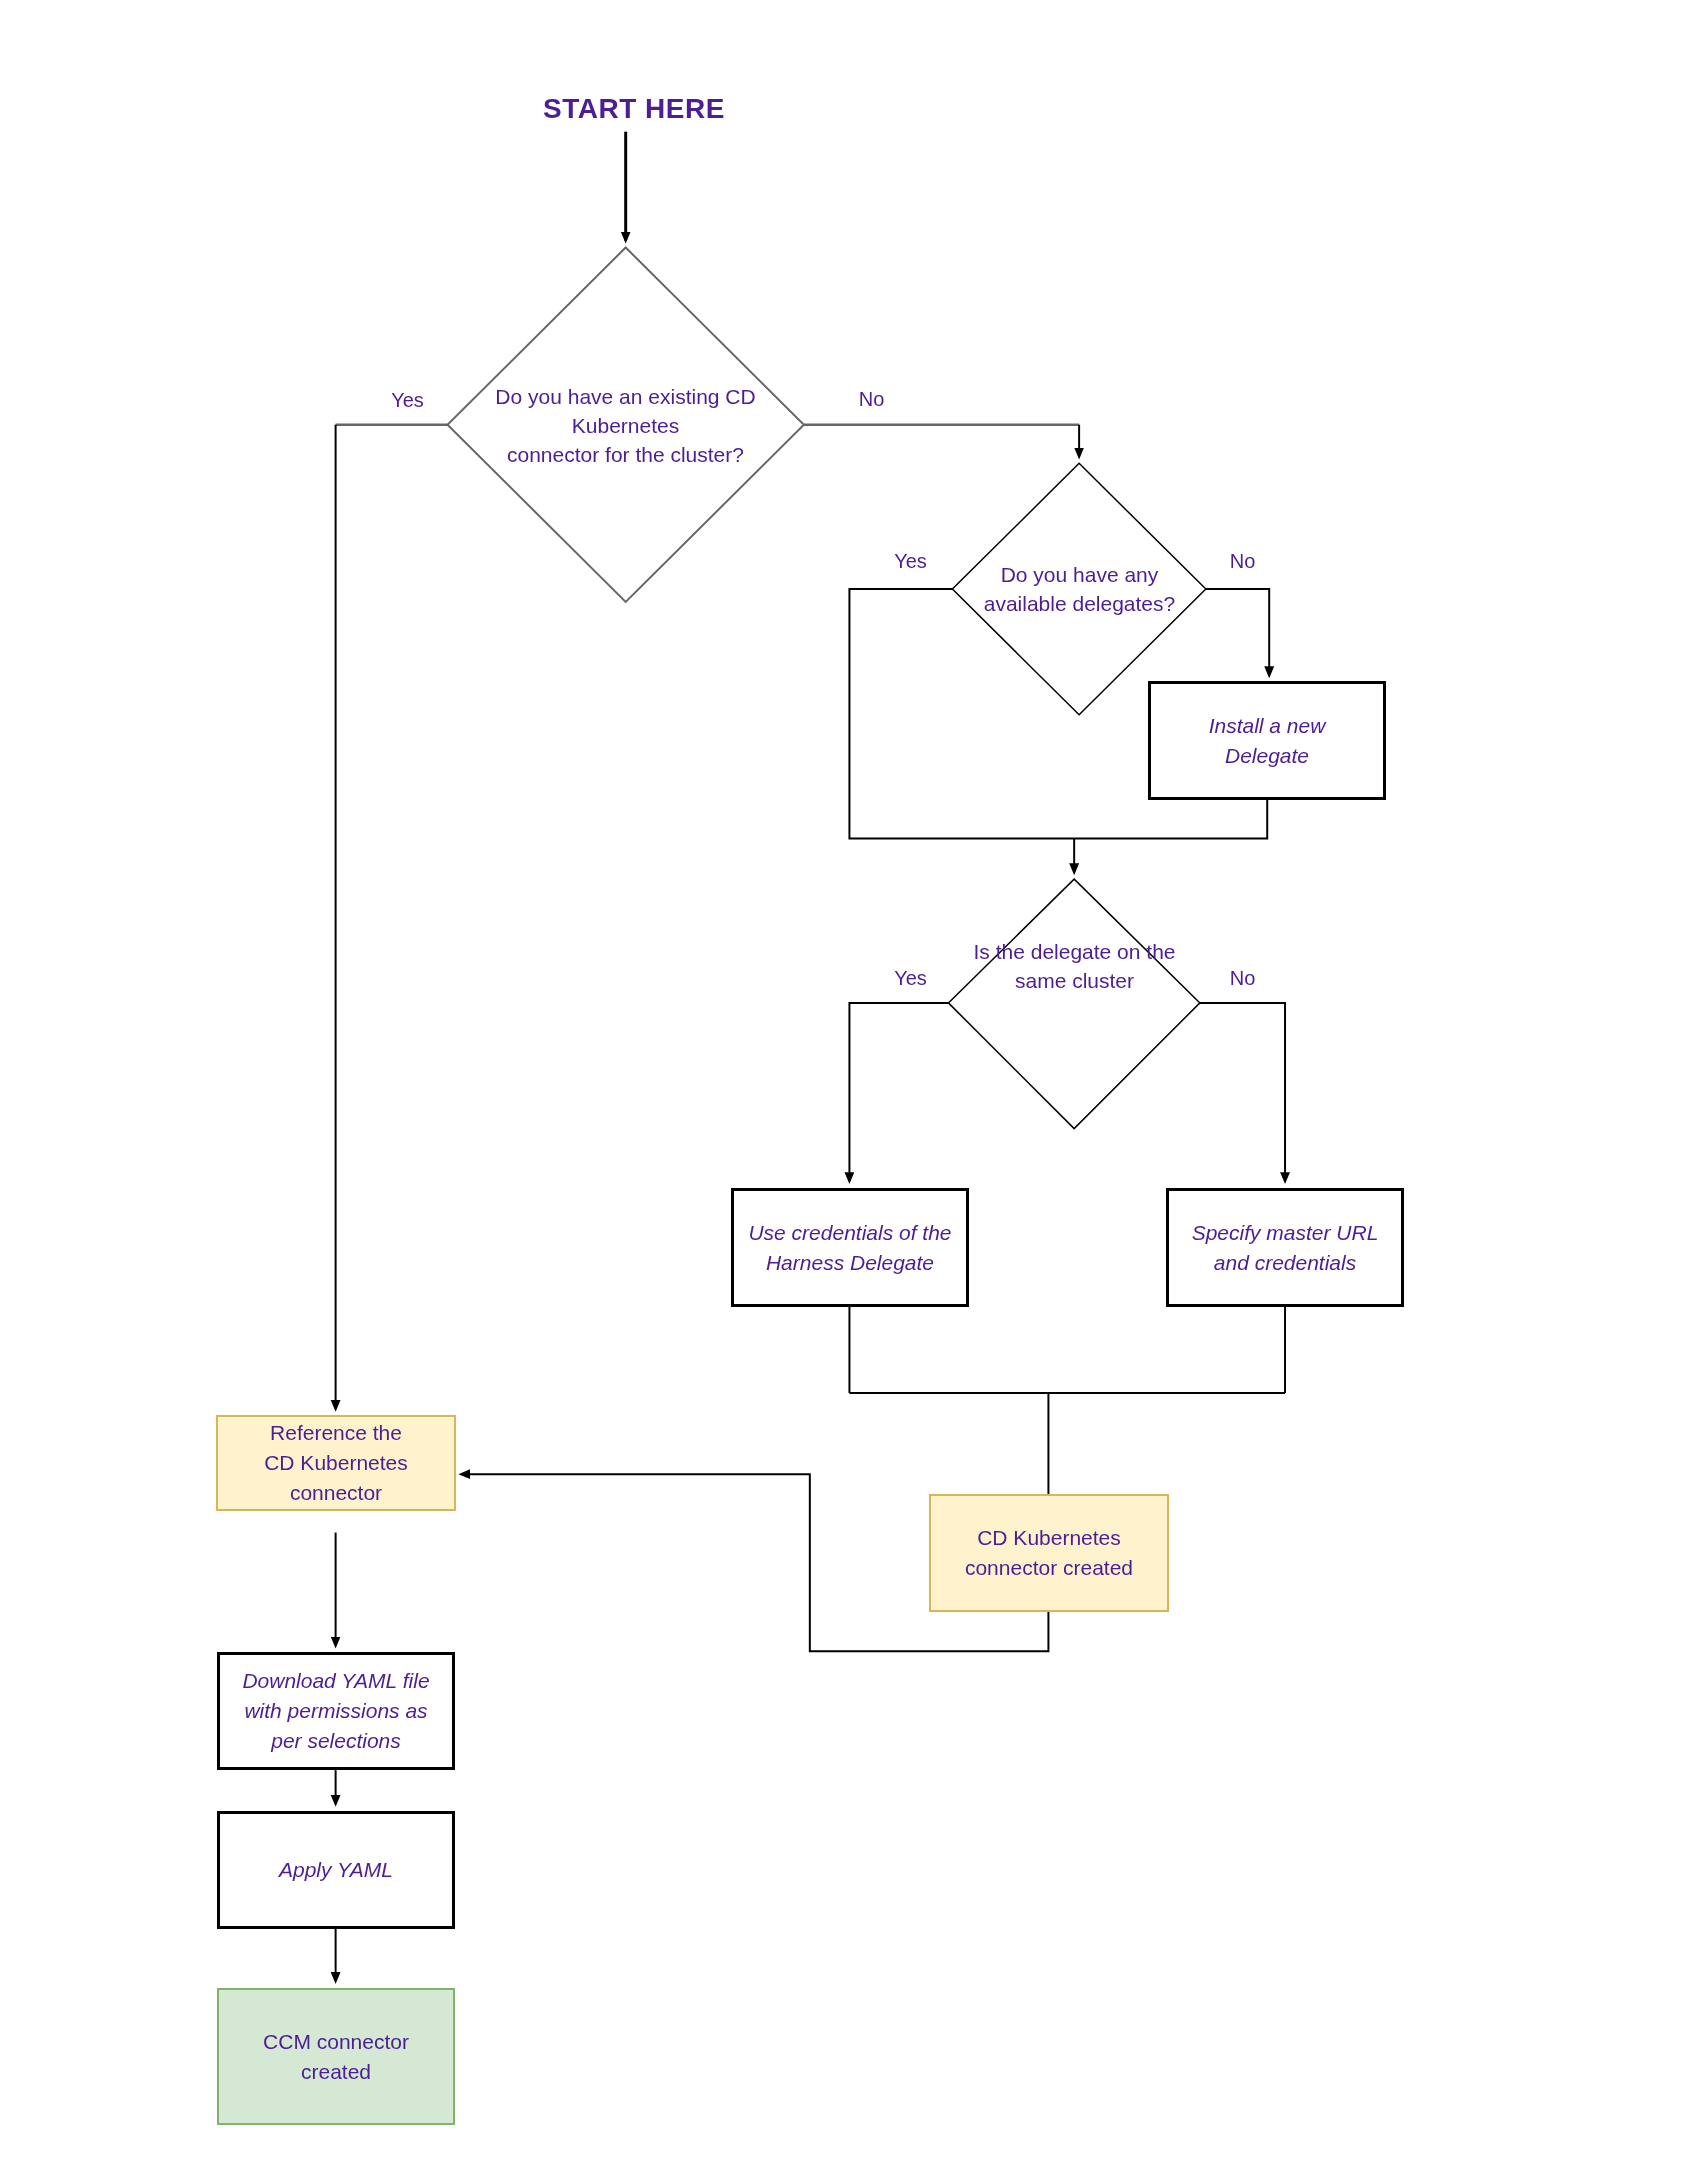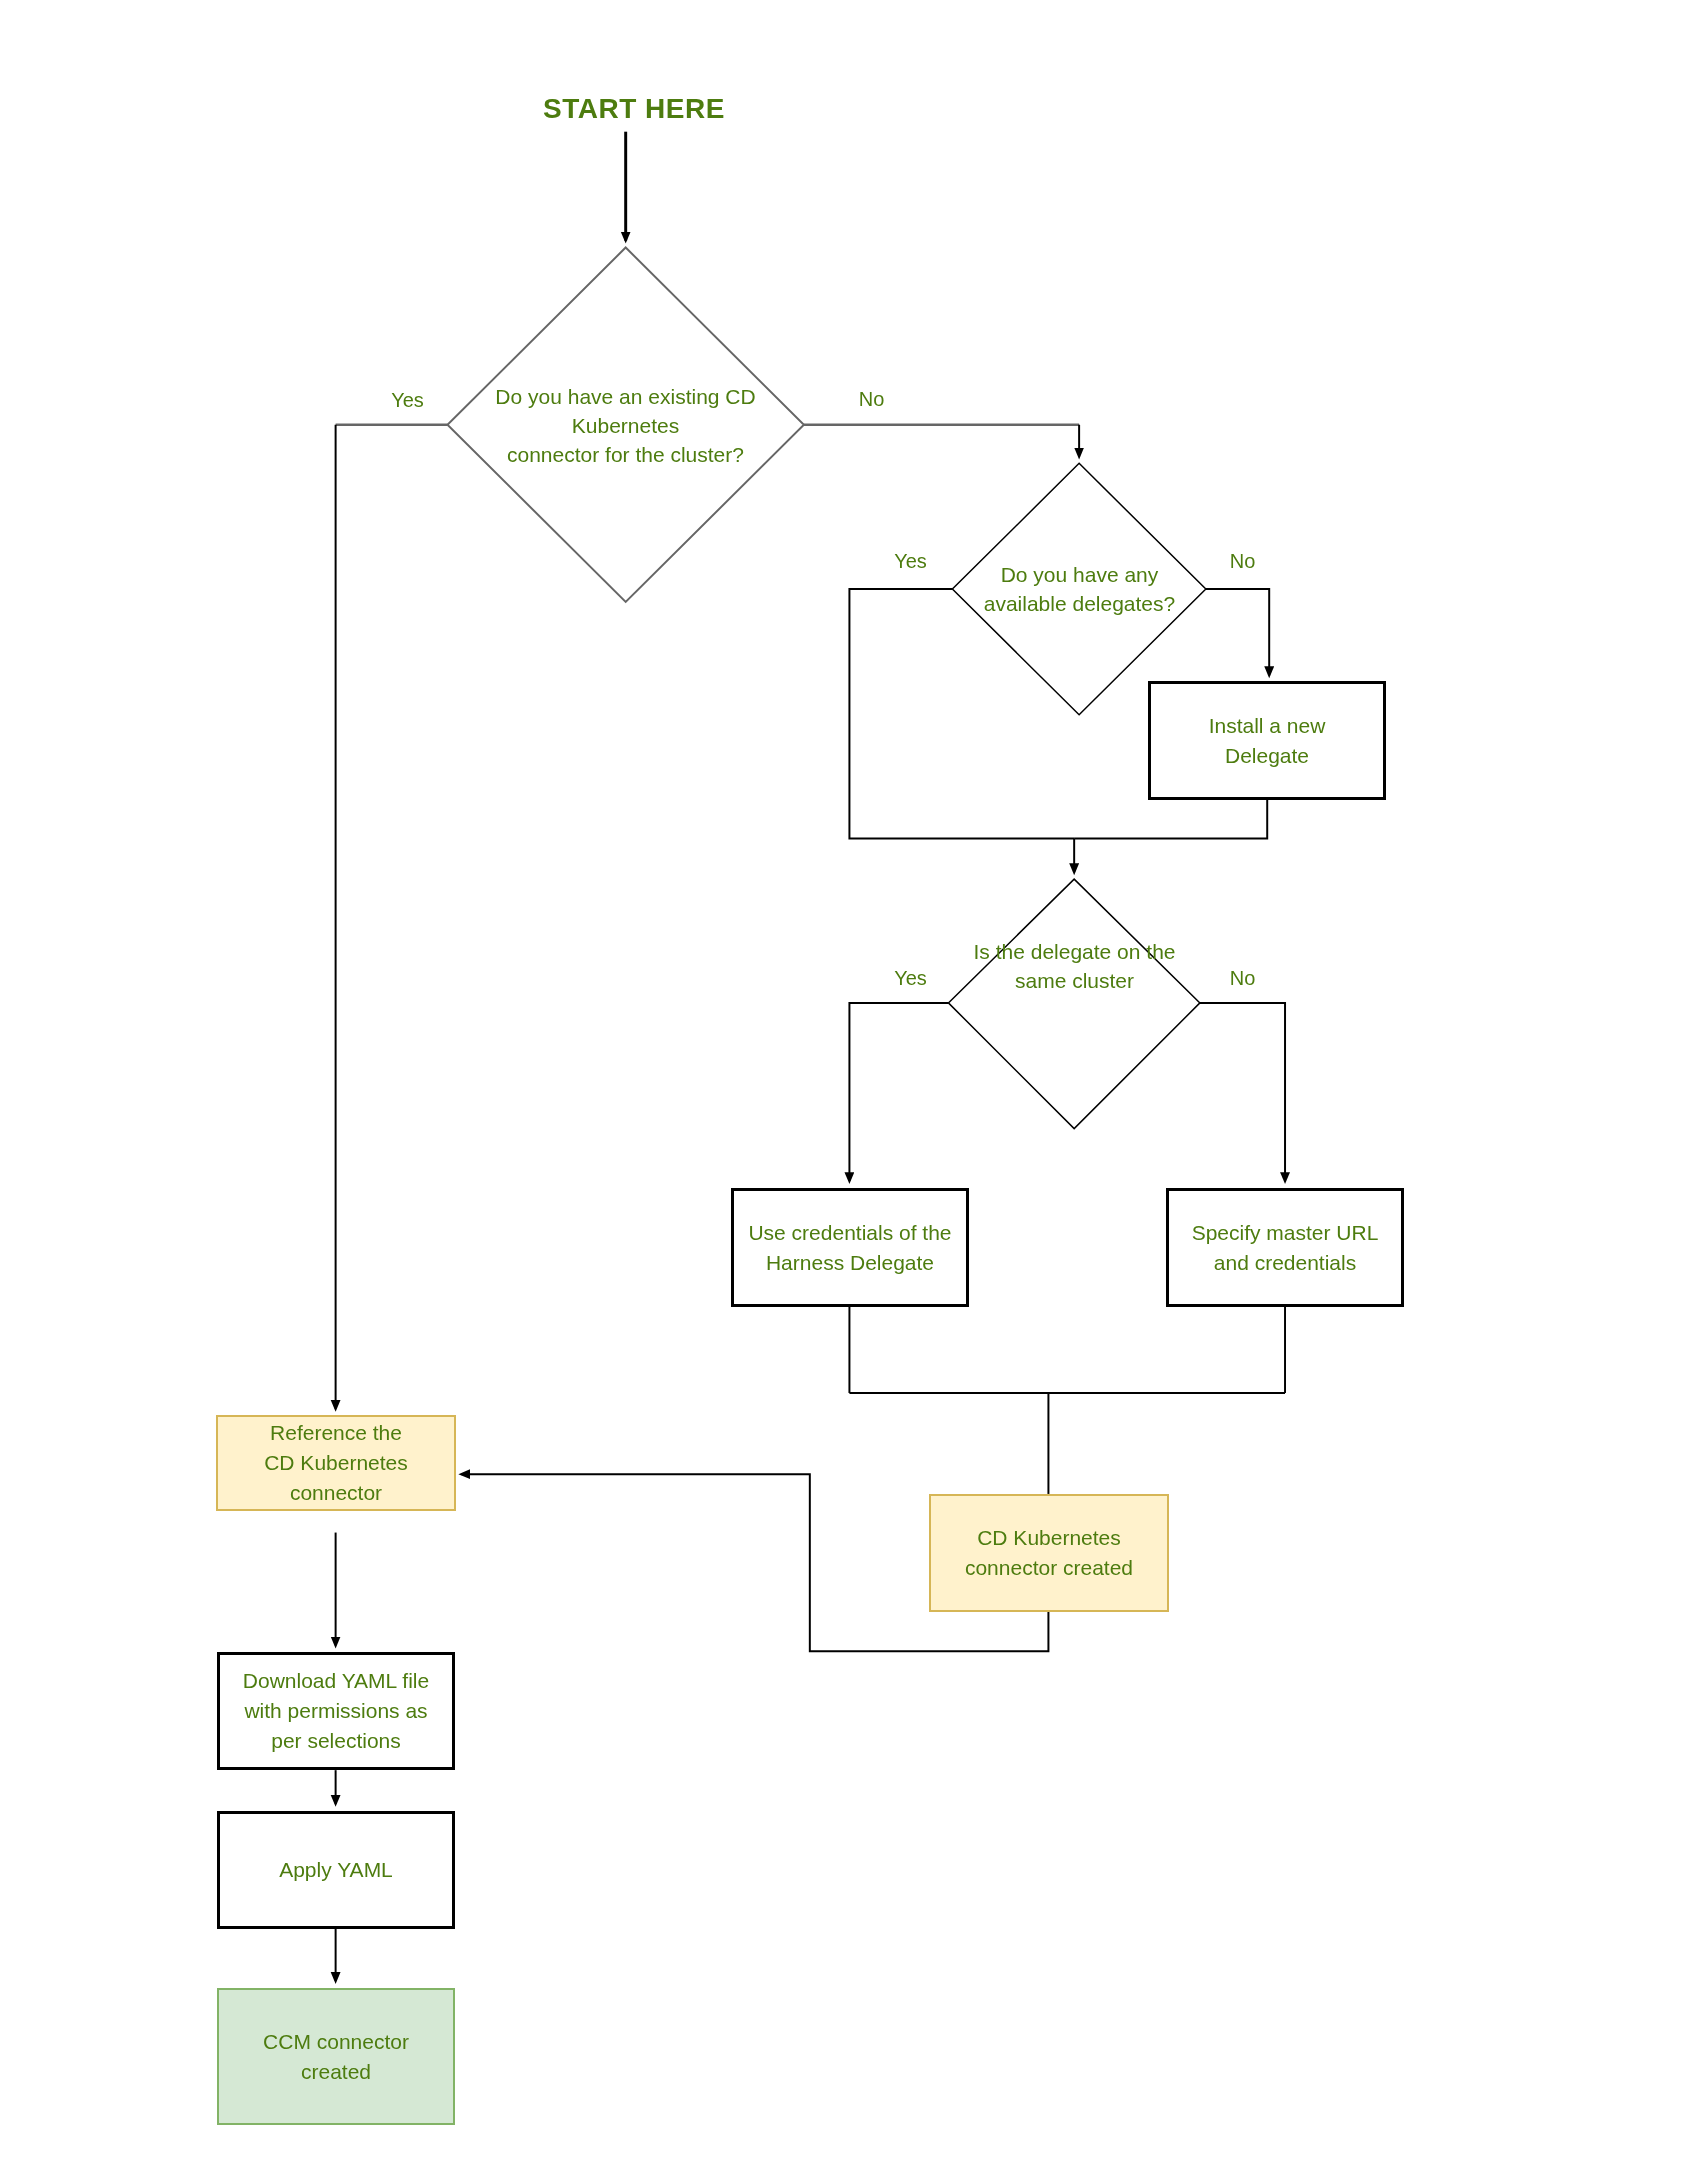--- a/index.html
+++ b/index.html
@@ -1,25 +1,25 @@
 <!DOCTYPE html>
 <html><head>
 <meta charset="utf-8">
 <style>
   html,body{margin:0;padding:0;background:#fff;}
   .canvas{position:relative;width:1685px;height:2184px;background:#ffffff;
-          font-family:"Liberation Sans",sans-serif;color:#4d7c0f;overflow:hidden;}
+          font-family:"Liberation Sans",sans-serif;color:#4c1d95;overflow:hidden;}
   .layer{position:absolute;left:0;top:0;}
   .title{position:absolute;left:535px;top:92px;width:198px;height:34px;
          display:flex;align-items:center;justify-content:center;
          font-size:28px;font-weight:bold;letter-spacing:0.5px;}
   .node{position:absolute;display:flex;flex-direction:column;align-items:center;
         justify-content:center;text-align:center;font-size:21px;line-height:30px;
         box-sizing:border-box;}
-  .process{background:#ffffff;border:3px solid #000000;}
+  .process{background:#ffffff;border:3px solid #000000;font-style:italic;}
   .amber{background:#fff2cc;border:2px solid #d6b656;}
   .green{background:#d5e8d4;border:2px solid #82b366;}
   .dtext{position:absolute;display:flex;flex-direction:column;align-items:center;
          justify-content:center;text-align:left;font-size:21px;line-height:29px;}
   .elabel{position:absolute;width:69px;height:30px;display:flex;align-items:center;
           justify-content:center;font-size:20px;}
   .line{display:block;}
 </style>
 </head>
 <body>

